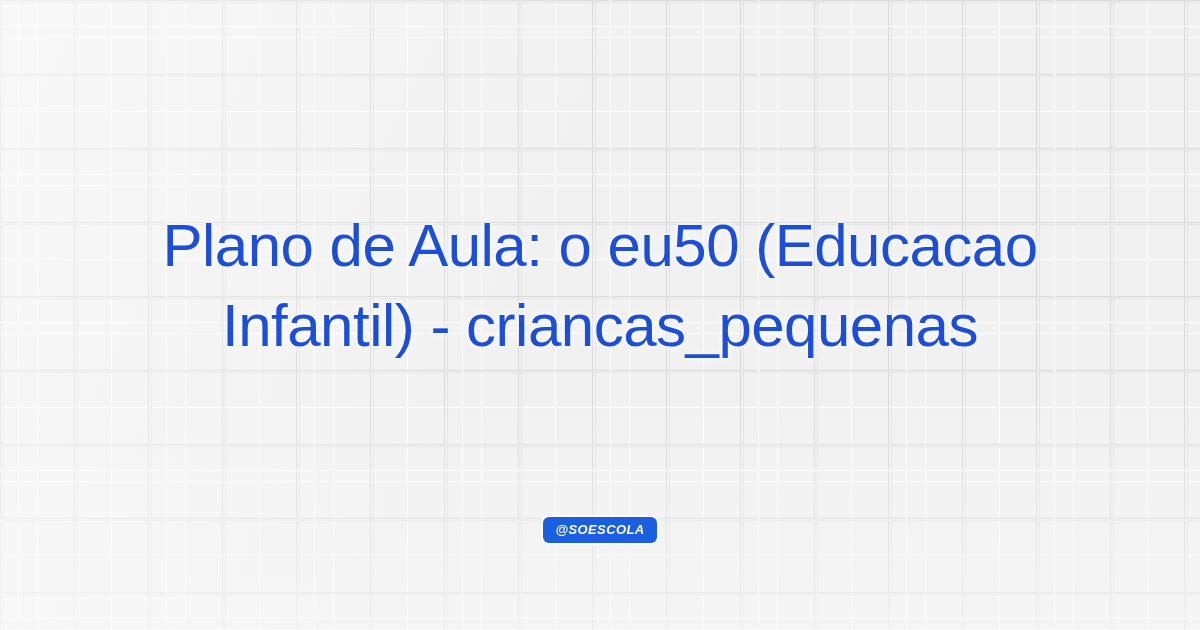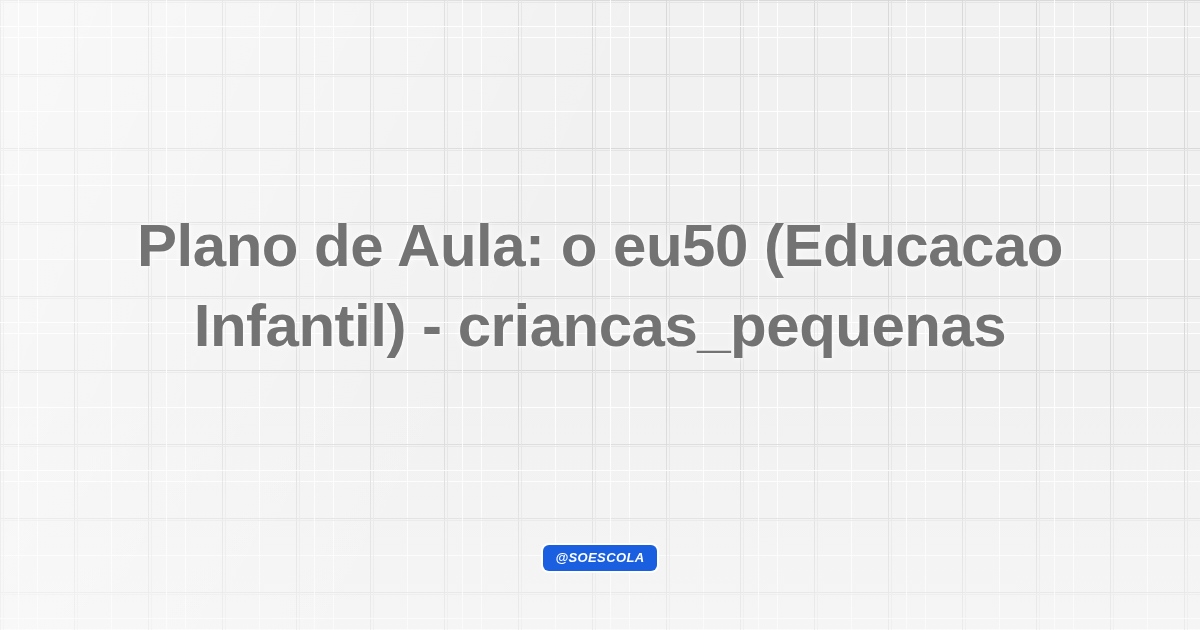--- a/index.html
+++ b/index.html
@@ -84,33 +84,33 @@
     margin: 0 auto;
     text-align: center;
     margin-top: -58px;
   }
 
   .title {
     margin: 0;
     font-family: "Liberation Sans", sans-serif;
     font-size: 60px;
     line-height: 80px;
-    font-weight: 700;
+    font-weight: 400;
     letter-spacing: -0.5px;
-    color: #737373;
+    color: #1d4ed8;
     text-shadow: 0 0 3px rgba(255,255,255,0.95), 0 0 8px rgba(255,255,255,0.8);
     word-break: break-word;
   }
 
   
   .badge-row {
     position: absolute;
     left: 0;
     right: 0;
-    top: 545px;
+    top: 517px;
     z-index: 2;
     display: flex;
     justify-content: center;
   }
 
   .brand-badge {
     display: inline-block;
     background: #1a5fe0;
     color: #ffffff;
     font-family: "Liberation Sans", sans-serif;

